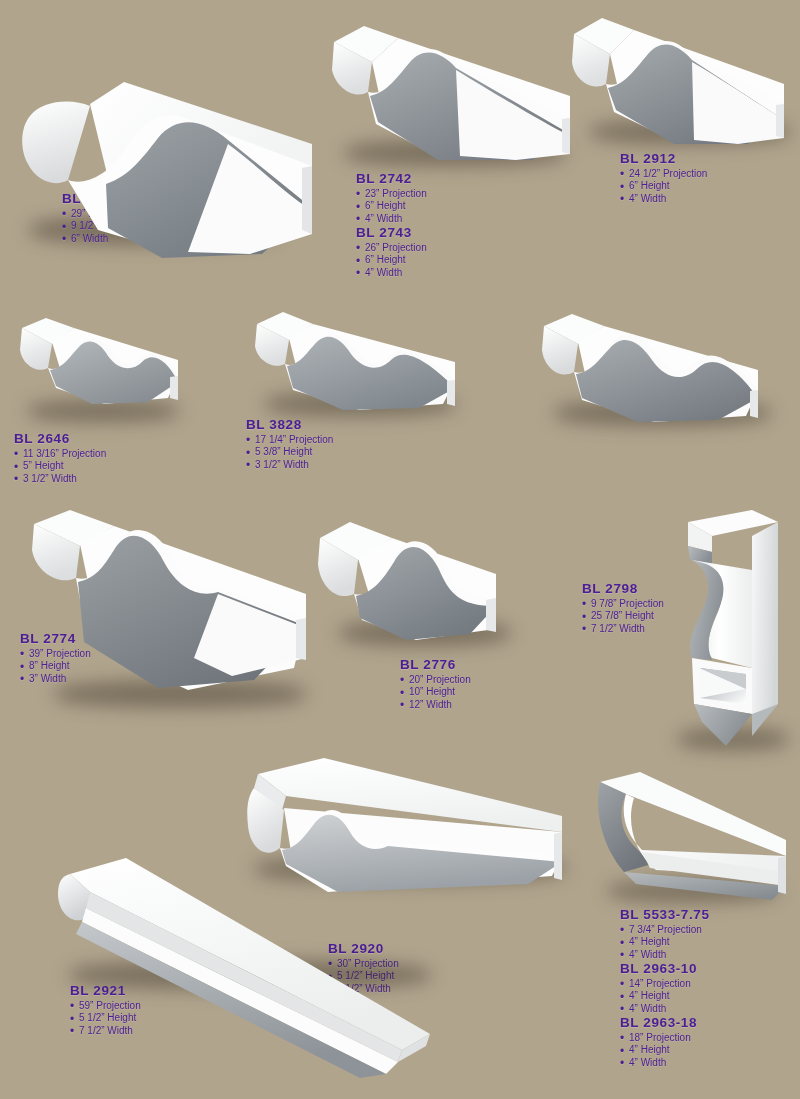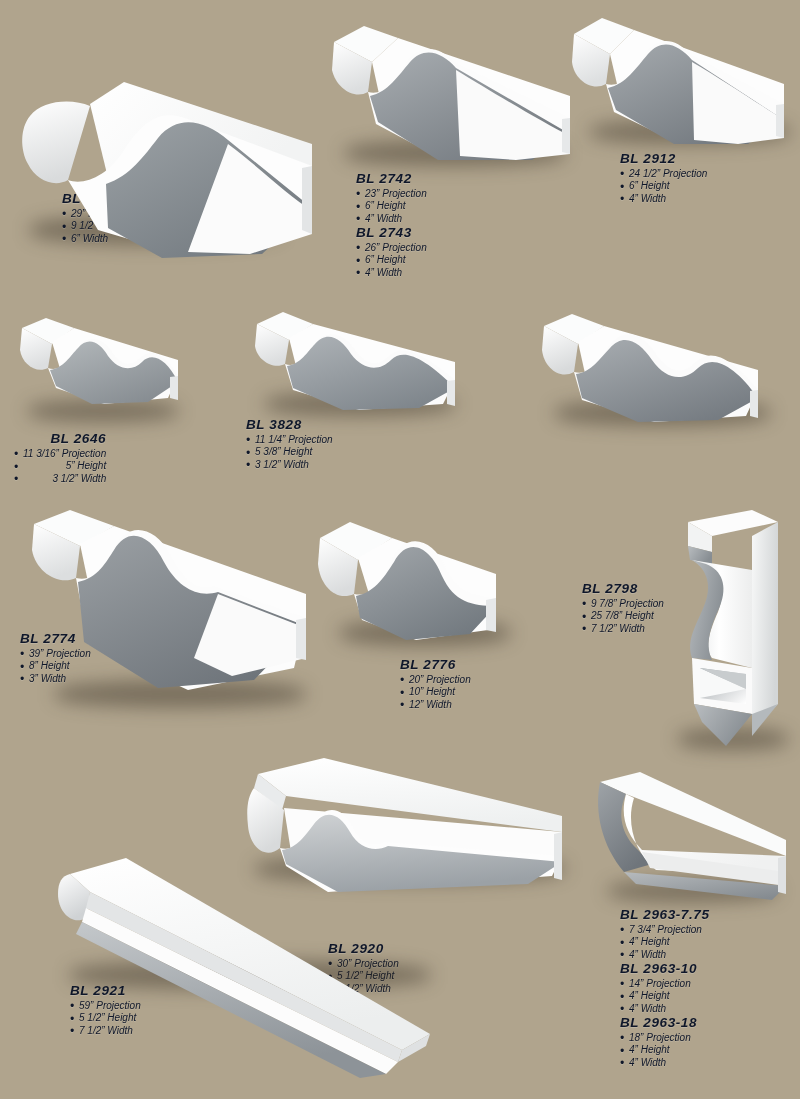--- a/index.html
+++ b/index.html
@@ -4,21 +4,21 @@
 <style>
   html,body{margin:0;padding:0;}
   body{
     width:800px;height:1099px;position:relative;overflow:hidden;
     background:#b0a48d;
     font-family:"Liberation Sans", sans-serif;
   }
   .page{position:absolute;inset:0;}
 
   
-  .label{position:absolute;color:#0f172a;line-height:1.0;font-style:italic;}
+  .label{position:absolute;color:#4c1d95;line-height:1.0;}
   .label .code{
     font-weight:bold;font-size:13.5px;letter-spacing:.6px;
     margin-bottom:3px;white-space:nowrap;
     text-shadow:0 1px 0 rgba(255,255,255,.18);
   }
   .label ul{list-style:none;margin:0 0 2px 0;padding:0 0 0 9px;}
   .label li{
     font-size:10px;white-space:nowrap;margin-bottom:2.5px;position:relative;
     text-shadow:0 1px 0 rgba(255,255,255,.15);
   }
@@ -165,21 +165,21 @@
         </linearGradient>
       </defs>
       <path d="M14,16 L38,6 L66,16 L44,32 Z" fill="#fbfcfc"></path>
       <path d="M14,16 L44,32 L40,56 C28,62 14,52 12,38 Z" fill="url(#g2646a)"></path>
       <path d="M44,30 L66,16 L170,48 L170,64 L56,70 Z" fill="#fdfdfd"></path>
       <path d="M40,56 C52,60 60,50 68,38 C78,22 94,24 104,40 C112,52 122,56 132,46 C142,36 156,40 170,64 L160,86 L96,92 L48,76 Z" fill="#fbfbfb"></path>
       <path d="M42,58 C56,56 62,44 70,36 C80,24 92,30 100,44 C110,58 124,60 134,50 C144,40 158,46 170,70 L140,90 L84,92 L48,74 Z" fill="url(#g2646s)"></path>
       <path d="M170,64 L170,88 L162,86 L162,65 Z" fill="#e6e8e9"></path>
     </svg>
   </div>
-  <div class="label" style="left:14px;top:432px;text-align:right;">
+  <div class="label" style="left:14px;top:432px;">
     <div class="code">BL 2646</div>
     <ul>
       <li>11 3/16” Projection</li>
       <li>5” Height</li>
       <li>3 1/2” Width</li>
     </ul>
   </div>
 
   <div class="shadow" style="left:265px;top:392px;width:190px;height:24px;"></div>
   <div class="piece" style="left:243px;top:306px;z-index:1;">
@@ -198,21 +198,21 @@
       <path d="M14,18 L46,34 L42,58 C30,64 14,54 12,40 Z" fill="url(#g2648a)"></path>
       <path d="M46,32 L70,18 L212,56 L212,74 L58,80 Z" fill="#fdfdfd"></path>
       <path d="M42,58 C54,62 62,52 70,40 C82,22 100,26 112,44 C122,58 134,62 146,50 C158,38 176,44 212,74 L200,98 L116,104 L50,84 Z" fill="#fbfbfb"></path>
       <path d="M44,60 C58,58 64,46 72,38 C84,24 98,32 108,48 C120,64 136,66 148,54 C160,42 180,50 212,82 L176,102 L100,104 L50,82 Z" fill="url(#g2648s)"></path>
       <path d="M212,74 L212,100 L204,98 L204,75 Z" fill="#e6e8e9"></path>
     </svg>
   </div>
   <div class="label" style="left:246px;top:418px;">
     <div class="code">BL 3828</div>
     <ul>
-      <li>11 1/4” Projection</li>
+      <li>17 1/4” Projection</li>
       <li>5 3/8” Height</li>
       <li>3 1/2” Width</li>
     </ul>
   </div>
 
   <div class="shadow" style="left:555px;top:400px;width:215px;height:26px;"></div>
   <div class="piece" style="left:528px;top:306px;z-index:1;">
     <svg width="262" height="126" viewBox="0 0 262 126">
       <defs>
         <linearGradient id="g2690a" x1="0" y1="0" x2="0.3" y2="1">
@@ -452,21 +452,21 @@
       <path d="M36,26 C30,48 36,66 52,82 L196,88 L196,108 L66,102 C44,84 36,54 44,30 Z" fill="url(#g2963b)"></path>
 
       <path d="M52,84 L196,104 L196,118 L60,100 Z" fill="#eceded"></path>
 
       <path d="M34,104 L196,118 L182,132 L46,116 Z" fill="url(#g2963c)"></path>
       <path d="M196,88 L196,126 L188,124 L188,90 Z" fill="#dfe1e2"></path>
     </svg>
   </div>
   <div class="label" style="left:620px;top:908px;">
     <div class="grp">
-      <div class="code">BL 2963-7.75</div>
+      <div class="code">BL 5533-7.75</div>
       <ul>
         <li>7 3/4” Projection</li>
         <li>4” Height</li>
         <li>4” Width</li>
       </ul>
     </div>
     <div class="grp">
       <div class="code">BL 2963-10</div>
       <ul>
         <li>14” Projection</li>

